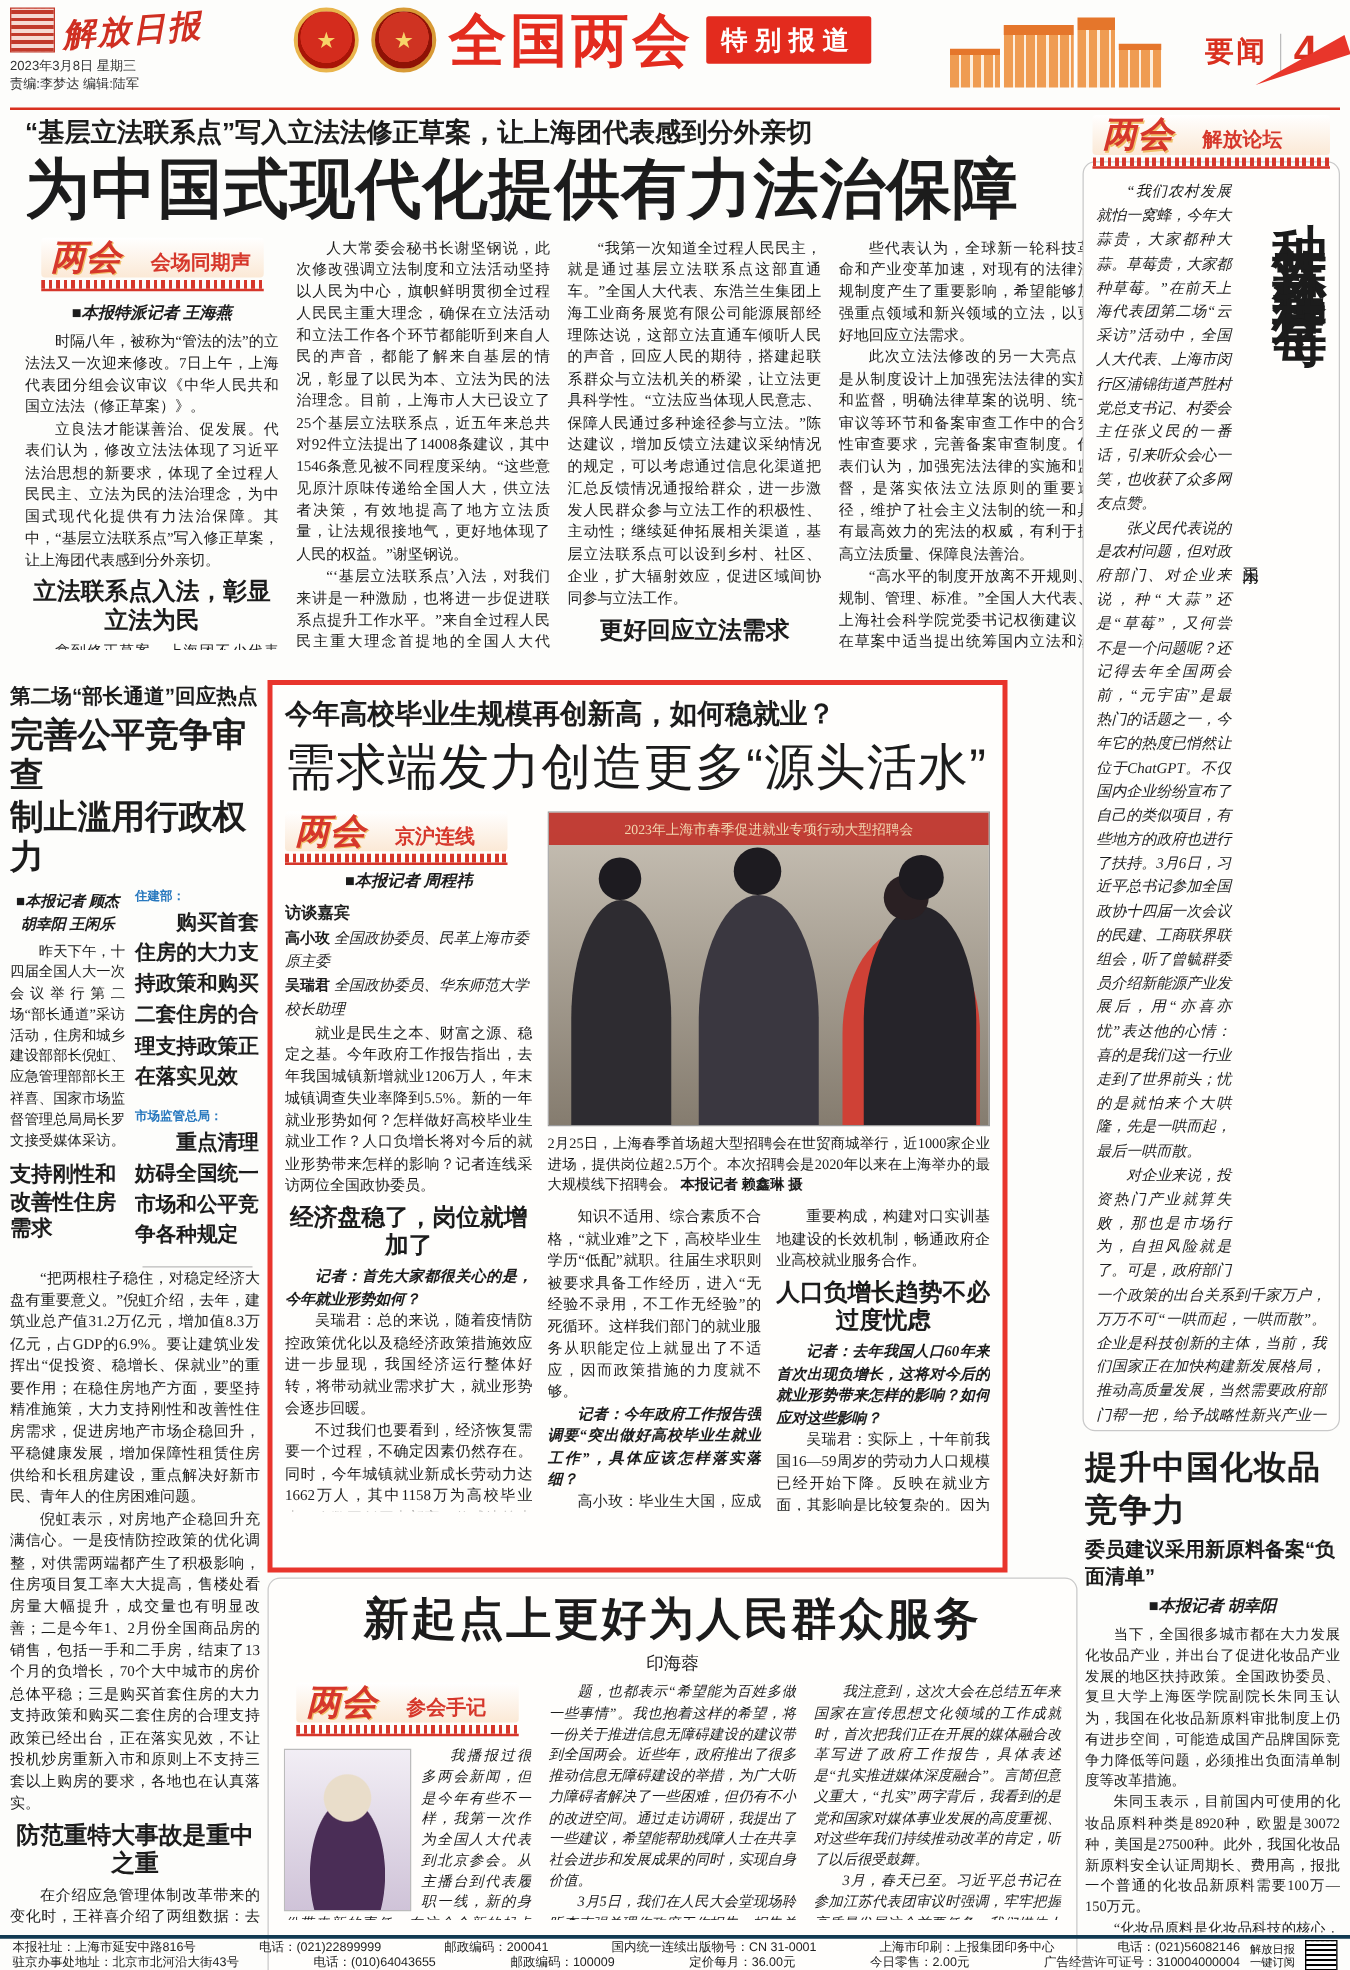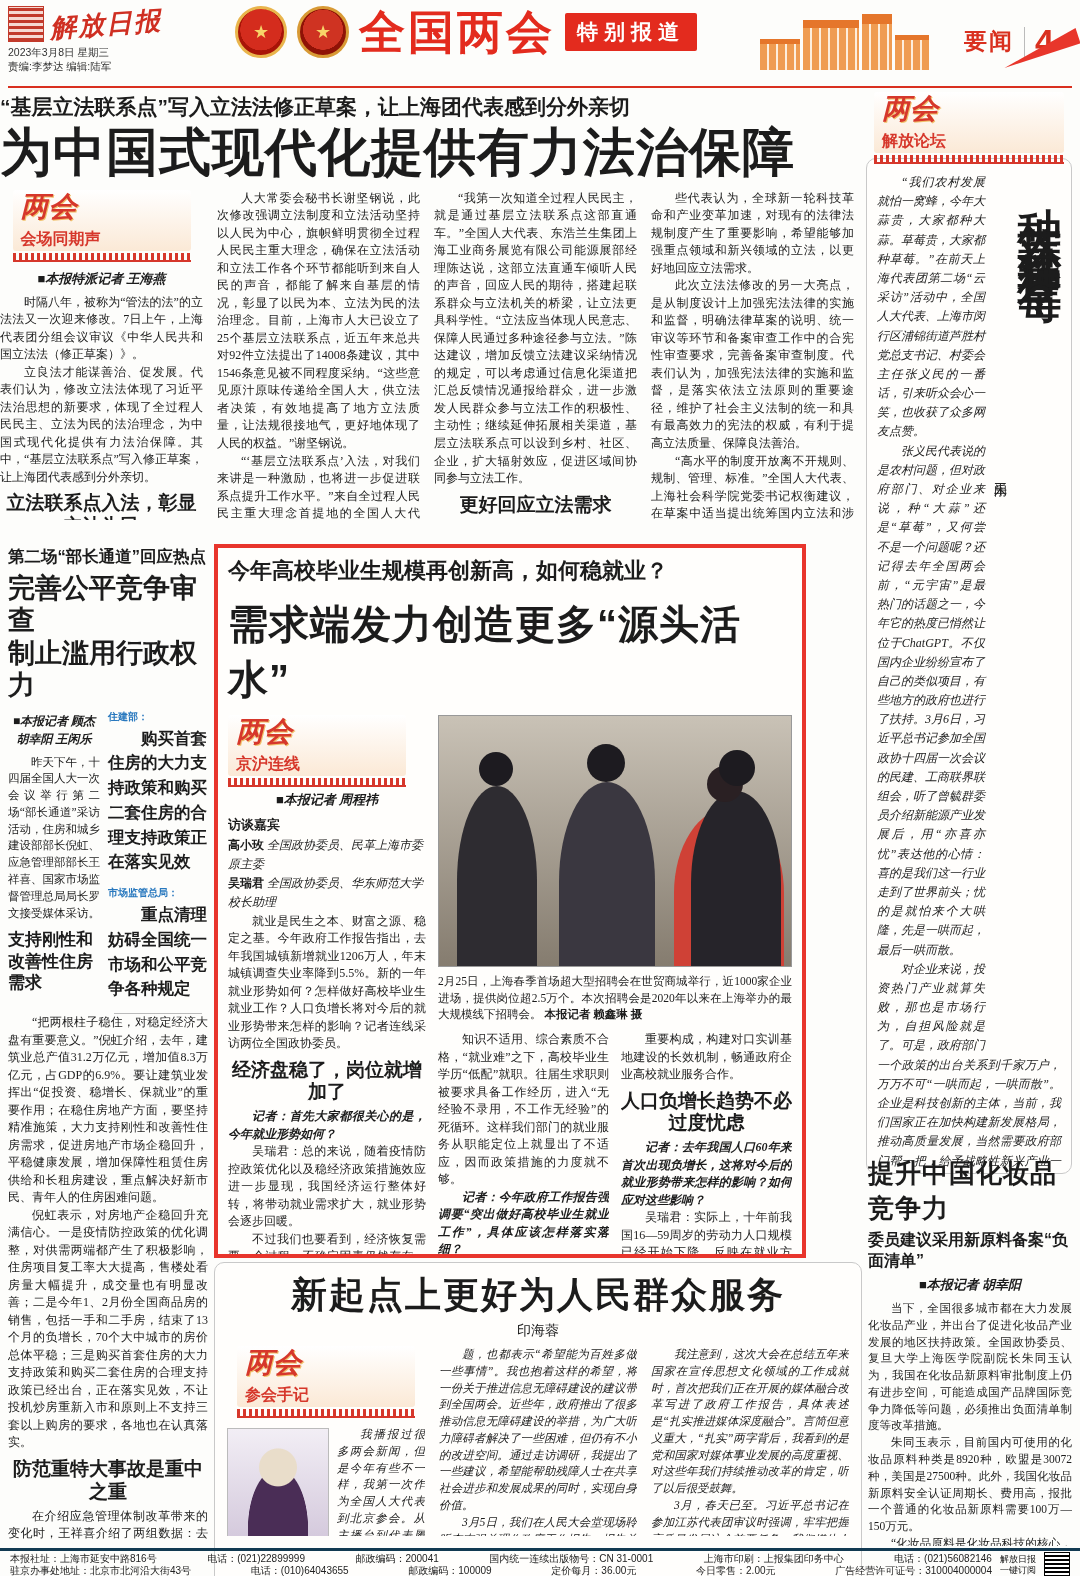--- a/index.html
+++ b/index.html
@@ -36,29 +36,29 @@
   .redline{position:absolute;left:8px;right:8px;top:86px;height:2px;background:#d9301f;}
   
   .para{margin:0;text-indent:2em;font-size:12px;line-height:1.46;text-align:justify;}
   .kai,.q{font-style:italic;}
   .para.kai{font-weight:600;}
   .subhead{margin:6px 0 4px;text-indent:0;text-align:center;font-family:"Liberation Sans",sans-serif;
            font-weight:800;font-size:19px;line-height:1.2;}
   .byline{font-size:13px;text-align:center;font-weight:700;margin:4px 0 6px;font-style:italic;}
   
   .mh-logo{display:flex;flex-direction:column;width:178px;}
-  .mh-top{display:flex;align-items:baseline;gap:8px;background:linear-gradient(#ffffff,#fbe9d6);
-          padding:3px 8px 1px;border-radius:3px;flex-direction:column;}
+  .mh-top{display:flex;align-items:baseline;gap:24px;background:linear-gradient(#ffffff,#fbe9d6);
+          padding:3px 8px 1px;border-radius:3px;}
   .mh-brand{color:#d6372b;font-weight:900;font-style:italic;font-size:28px;font-family:"Liberation Serif",serif;
             text-shadow:1px 1px 0 #f0c06a;line-height:1;}
   .mh-label{color:#d6372b;font-weight:800;font-size:16px;font-family:"Liberation Sans",sans-serif;}
   .mh-base{height:7px;background:repeating-linear-gradient(90deg,#d6372b 0 3px,transparent 3px 6px);
            border-bottom:2px solid #d6372b;margin-top:2px;}
   
-  .top-article{position:absolute;left:0;top:94px;width:854px;height:446px;overflow:hidden;}
+  .top-article{position:absolute;left:20px;top:94px;width:854px;height:446px;overflow:hidden;}
   .kicker{margin:0;font-family:"Liberation Sans",sans-serif;font-weight:800;font-size:21px;line-height:1.2;}
   .headline-xl{margin:6px 0 10px;font-family:"Liberation Sans",sans-serif;font-weight:900;font-size:52px;
                letter-spacing:1px;line-height:1.05;}
   .cols4{display:flex;gap:14px;height:330px;overflow:hidden;}
   .cols4 .col{flex:1;overflow:hidden;}
   .col .mh-logo{margin:0 auto 8px;}
   
   .forum{position:absolute;left:866px;top:92px;width:206px;height:1052px;}
   .forum .mh-logo{margin:0 auto;position:relative;z-index:2;width:190px;}
   .forum-box{border:1px solid #c9c9c9;border-radius:10px;margin-top:-6px;padding:14px 10px 8px;height:992px;
@@ -79,21 +79,21 @@
   .m-byline{font-size:12px;font-weight:700;font-style:italic;text-align:center;margin:2px 0 6px;line-height:1.5;}
   .callout{margin-bottom:12px;}
   .callout-label{color:#2878be;font-family:"Liberation Sans",sans-serif;font-weight:800;font-size:10px;display:block;margin-bottom:2px;}
   .callout-text{font-family:"Liberation Sans",sans-serif;font-weight:700;font-size:16.5px;line-height:1.5;text-indent:2em;}
   .callout-div{border-top:1px solid #bbb;margin:10px 6px 0;}
   .m-sub{font-family:"Liberation Sans",sans-serif;font-weight:800;font-size:17px;margin:8px 0 4px;line-height:1.25;}
   
   .jobsbox{position:absolute;left:214px;top:544px;width:592px;height:714px;border:4px solid #e8352c;
            box-sizing:border-box;padding:8px 10px;overflow:hidden;background:#fffefc;}
   .jb-kicker{margin:0;font-family:"Liberation Sans",sans-serif;font-weight:800;font-size:22px;}
-  .jb-headline{margin:11px 0 8px;font-family:"Liberation Sans",sans-serif;font-weight:700;font-size:40px;letter-spacing:1px;}
+  .jb-headline{margin:0 0 8px;font-family:"Liberation Sans",sans-serif;font-weight:400;font-size:40px;letter-spacing:1px;}
   .jb-body{display:flex;gap:12px;height:560px;overflow:hidden;}
   .jb-col1{width:198px;flex:none;overflow:hidden;}
   .jb-right{flex:1;display:flex;flex-direction:column;overflow:hidden;}
   .photo{height:250px;position:relative;overflow:hidden;border:1px solid #999;
      background:linear-gradient(#c9c2b6,#857c6f);}
   .photo .pbanner{position:absolute;left:0;right:0;top:0;height:26px;background:#c03028;color:#f6d9b0;
      font-size:11px;display:flex;align-items:center;justify-content:center;white-space:nowrap;overflow:hidden;opacity:.9;}
   .photo .fig{position:absolute;border-radius:50% 50% 8px 8px;}
   .f1{width:80px;height:190px;left:18px;bottom:-10px;background:#2e2c31;}
   .f2{width:96px;height:200px;left:120px;bottom:-16px;background:#3a3740;}
@@ -291,20 +291,21 @@
         <div>
             <p class="para">就业是民生之本、财富之源、稳定之基。今年政府工作报告指出，去年我国城镇新增就业1206万人，年末城镇调查失业率降到5.5%。新的一年就业形势如何？怎样做好高校毕业生就业工作？人口负增长将对今后的就业形势带来怎样的影响？记者连线采访两位全国政协委员。</p>
             <h4 class="subhead">经济盘稳了，岗位就增加了</h4>
             <p class="para kai">记者：首先大家都很关心的是，今年就业形势如何？</p>
             <p class="para">吴瑞君：总的来说，随着疫情防控政策优化以及稳经济政策措施效应进一步显现，我国经济运行整体好转，将带动就业需求扩大，就业形势会逐步回暖。</p>
             <p class="para">不过我们也要看到，经济恢复需要一个过程，不确定因素仍然存在。同时，今年城镇就业新成长劳动力达1662万人，其中1158万为高校毕业生，人数再创历史新高，构成比较大的就业总量压力。也正因此，这次政府工作报告把稳就业摆到了更重要的位置，要求强化就业优先政策导向，着力促进市场化社会化就业。</p>
           </div>
       </div>
       <div class="jb-right">
         <div class="photo">
+          <div class="pbanner">2023年上海市春季促进就业专项行动大型招聘会</div>
           <div class="fig f1"></div>
             <div class="fig f2"></div>
             <div class="fig f3"></div>
             <div class="fig f4"></div>
           <div class="fh h1"></div>
             <div class="fh h2"></div>
             <div class="fh h3"></div>
             <div class="fh h4"></div>
         </div>
         <p class="caption">

